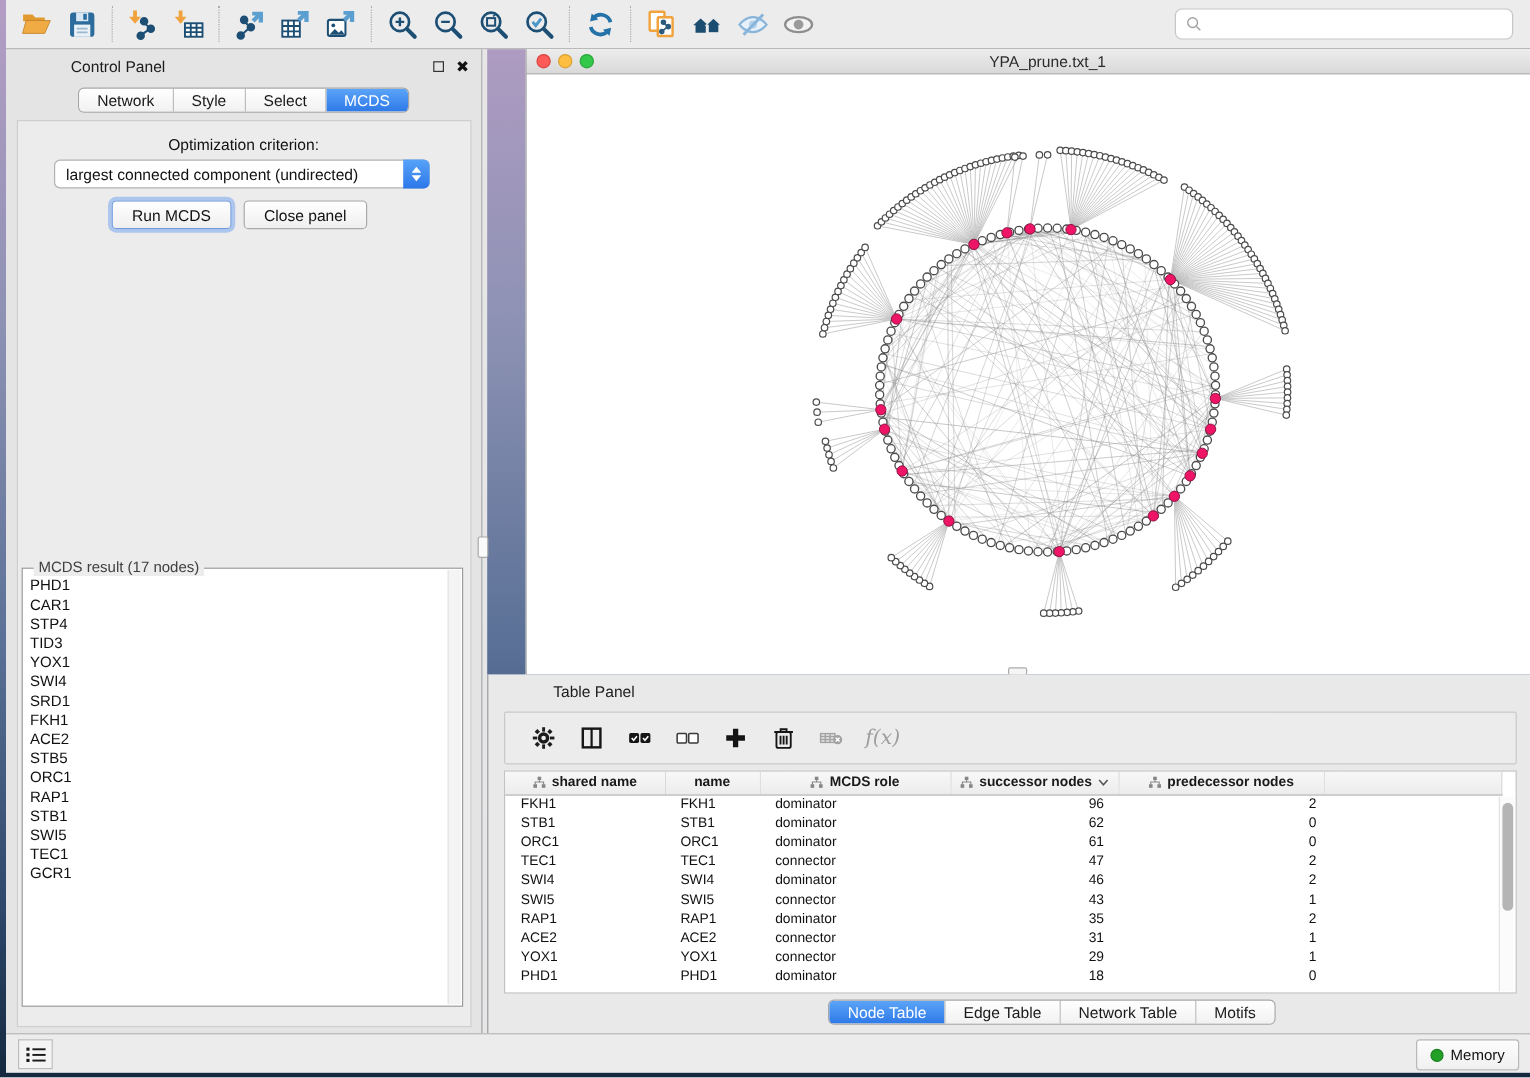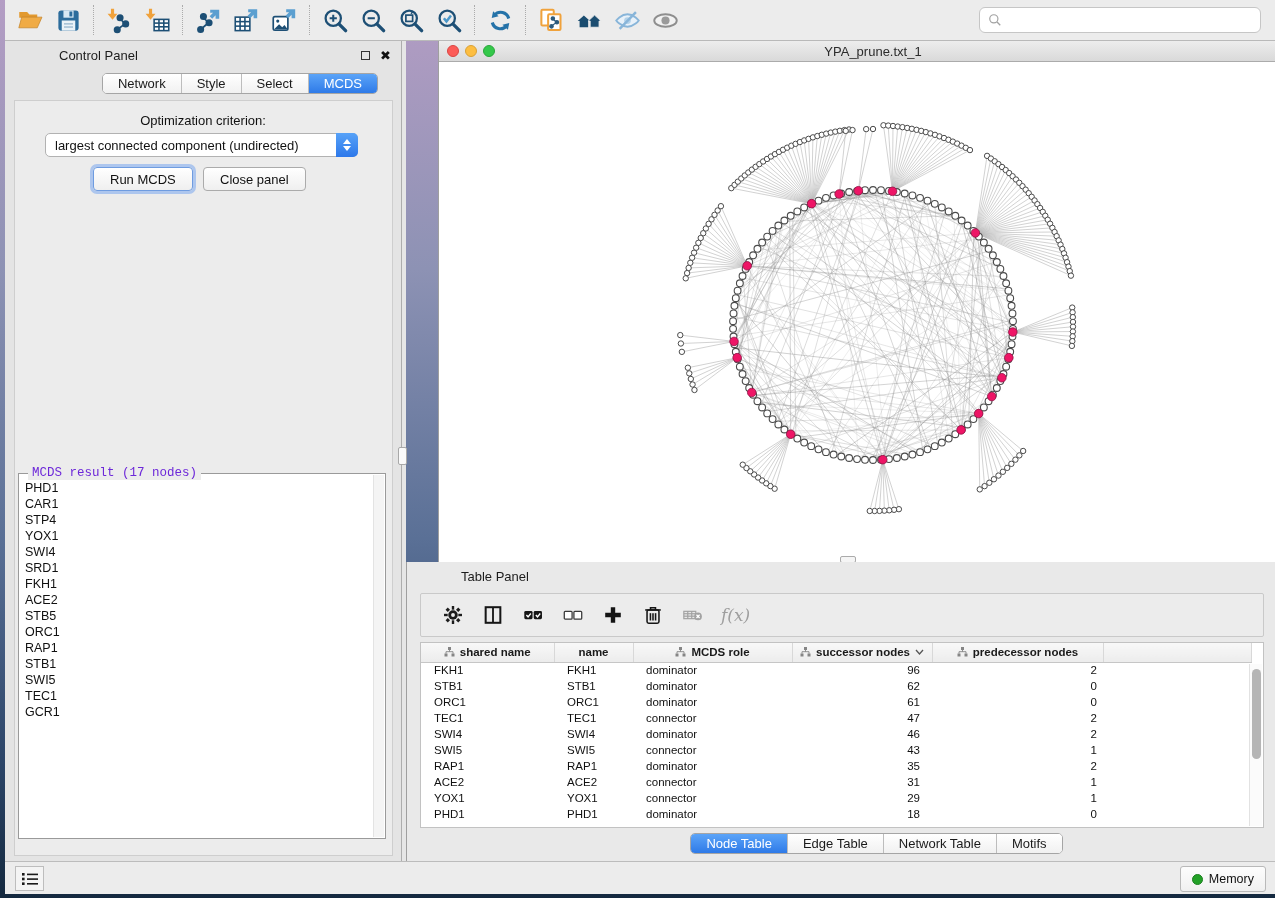--- a/index.html
+++ b/index.html
@@ -26,35 +26,35 @@
   .panel-title { font-size:13px; color:#1c1c1c; }
   .panel-ctrls { margin-left:auto; display:flex; gap:10px; align-items:center; }
   .float-icon { width:9px; height:9px; border:1.5px solid #333; display:inline-block; }
   .close-icon { font-size:13px; font-weight:bold; color:#111; line-height:9px; }
   .seg { display:inline-flex; border:1px solid #a5a5a5; border-radius:5px; overflow:hidden;
          background:#fff; height:21px; }
   .seg .seg-btn { border:0; border-left:1px solid #bdbdbd; background:linear-gradient(#ffffff,#f1f1f1);
          font-size:13px; color:#1a1a1a; padding:0 15px; line-height:19px; cursor:default; font-family:inherit; }
   .seg .seg-btn:first-child { border-left:0; }
   .seg .seg-btn.active { background:linear-gradient(#5ba4f8,#2e7ae8); color:#fff; }
-  #cp-tabs { top:32px; width:100%; text-align:center;margin-left:37px; }
+  #cp-tabs { top:32px; width:100%; text-align:center; }
   #cp-content { left:9px; top:59px; width:379px; height:756px; background:#ececec; border:1px solid #cecece; }
   #opt-label { top:72px; width:100%; text-align:center; font-size:13px; color:#111; }
   #criterion-select { left:40px; top:92px; width:313px; height:24px; background:#fff; border:1px solid #b2b2b2;
         border-radius:5px; display:flex; align-items:center; font-size:13px; color:#111; padding-left:9px; }
   #criterion-select .cap { position:absolute; right:-1px; top:-1px; width:22px; height:24px; border-radius:0 5px 5px 0;
         background:linear-gradient(#57a2f8,#2d78ea); display:flex; flex-direction:column; align-items:center; justify-content:center; gap:2px; }
   .chev-up { width:0; height:0; border-left:4px solid transparent; border-right:4px solid transparent; border-bottom:5px solid #fff; }
   .chev-dn { width:0; height:0; border-left:4px solid transparent; border-right:4px solid transparent; border-top:5px solid #fff; }
   .btn { background:linear-gradient(#ffffff,#efefef); border:1px solid #ababab; border-radius:4px;
          font-size:13px; color:#111; height:24px; padding:0 16px; font-family:inherit; cursor:default; }
   #run-btn { left:88px; top:126px; border-color:#6f9ce0; box-shadow:0 0 0 3px rgba(110,160,240,.5); }
   #close-btn { left:198px; top:126px; }
   #result-box { left:13px; top:432px; width:368px; height:366px; border:1px solid #9a9a9a; background:#fff; }
-  #result-legend { position:absolute; top:-8px; left:9px; background:#ececec; padding:0 4px; font-size:12.5px; color:#6d28d9;font-family:Liberation Mono, monospace; }
+  #result-legend { position:absolute; top:-8px; left:9px; background:#ececec; padding:0 4px; font-size:12.5px; color:#404040; }
   #result-list { position:absolute; inset:6px 13px 2px 6px; overflow:hidden; }
   .result-item { font-size:12.5px; line-height:16px; color:#111; }
   #result-scroll { position:absolute; top:1px; right:1px; bottom:1px; width:11px; background:#f4f4f4; border-left:1px solid #e3e3e3; }
 
   
   #v-splitter { left:402px; top:41px; width:4px; height:820px; background:#e6e6e6; }
   #v-handle { left:398px; top:447px; width:9px; height:18px; background:#fafafa; border:1px solid #a8a8a8; border-radius:2px; }
 
   
   #net-window { left:406px; top:41px; width:869px; height:521px; background:#fff; border-left:1px solid #9f9f9f;margin-left:32px; }
@@ -286,20 +286,21 @@
     </div>
     <div id="opt-label" class="abs">Optimization criterion:</div>
     <button id="run-btn" class="btn abs">Run MCDS</button>
     <button id="close-btn" class="btn abs">Close panel</button>
     <div id="result-box" class="abs">
       <span id="result-legend">MCDS result (17 nodes)</span>
       <div id="result-list">
           <div class="result-item">PHD1</div>
           <div class="result-item">CAR1</div>
           <div class="result-item">STP4</div>
+          <div class="result-item">TID3</div>
           <div class="result-item">YOX1</div>
           <div class="result-item">SWI4</div>
           <div class="result-item">SRD1</div>
           <div class="result-item">FKH1</div>
           <div class="result-item">ACE2</div>
           <div class="result-item">STB5</div>
           <div class="result-item">ORC1</div>
           <div class="result-item">RAP1</div>
           <div class="result-item">STB1</div>
           <div class="result-item">SWI5</div>

